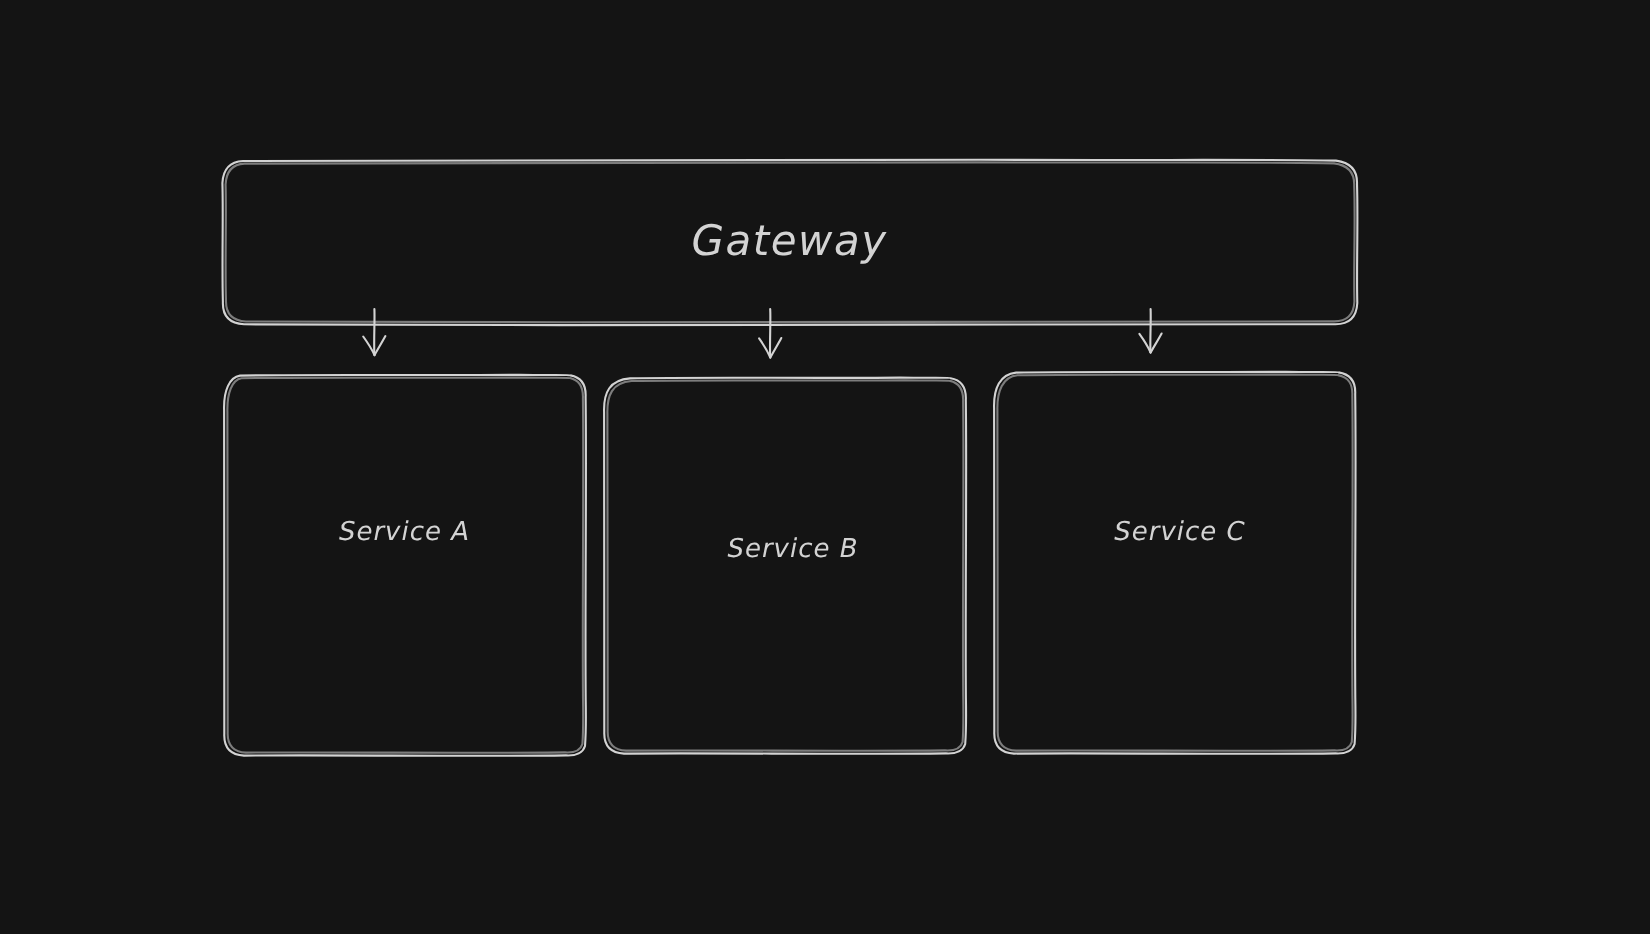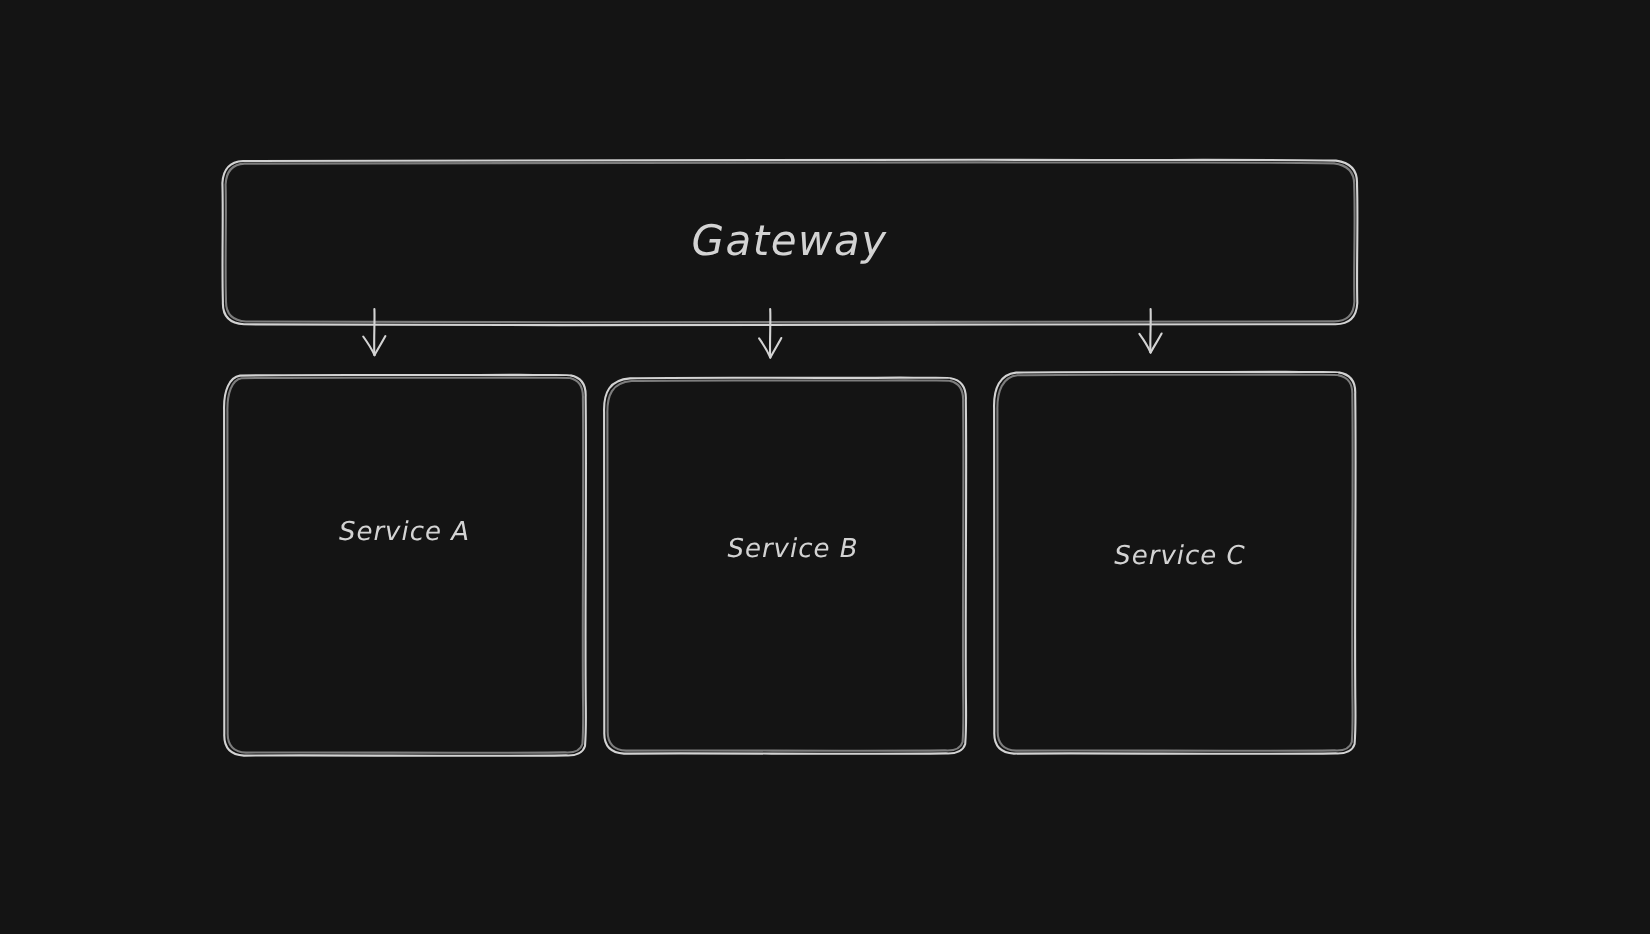--- a/index.html
+++ b/index.html
@@ -56,21 +56,21 @@
   }
 
   .service-label {
     height: 40px;
     font-size: 26px;
     letter-spacing: 1px;
   }
 
   .svc-a-label { left: 224px; top: 512px; width: 361px; }
   .svc-b-label { left: 614px; top: 512px; width: 358px; margin-top: 17px; }
-  .svc-c-label { left: 1000px; top: 536px; width: 360px; }
+  .svc-c-label { left: 1000px; top: 512px; width: 360px; }
 
   
   .hit {
     position: absolute;
     background: transparent;
   }
   .hit-gateway { left: 222px; top: 160px; width: 1135px; height: 165px; }
   .hit-a { left: 224px; top: 375px; width: 361px; height: 380px; }
   .hit-b { left: 614px; top: 378px; width: 358px; height: 377px; }
   .hit-c { left: 1000px; top: 372px; width: 360px; height: 381px; }

